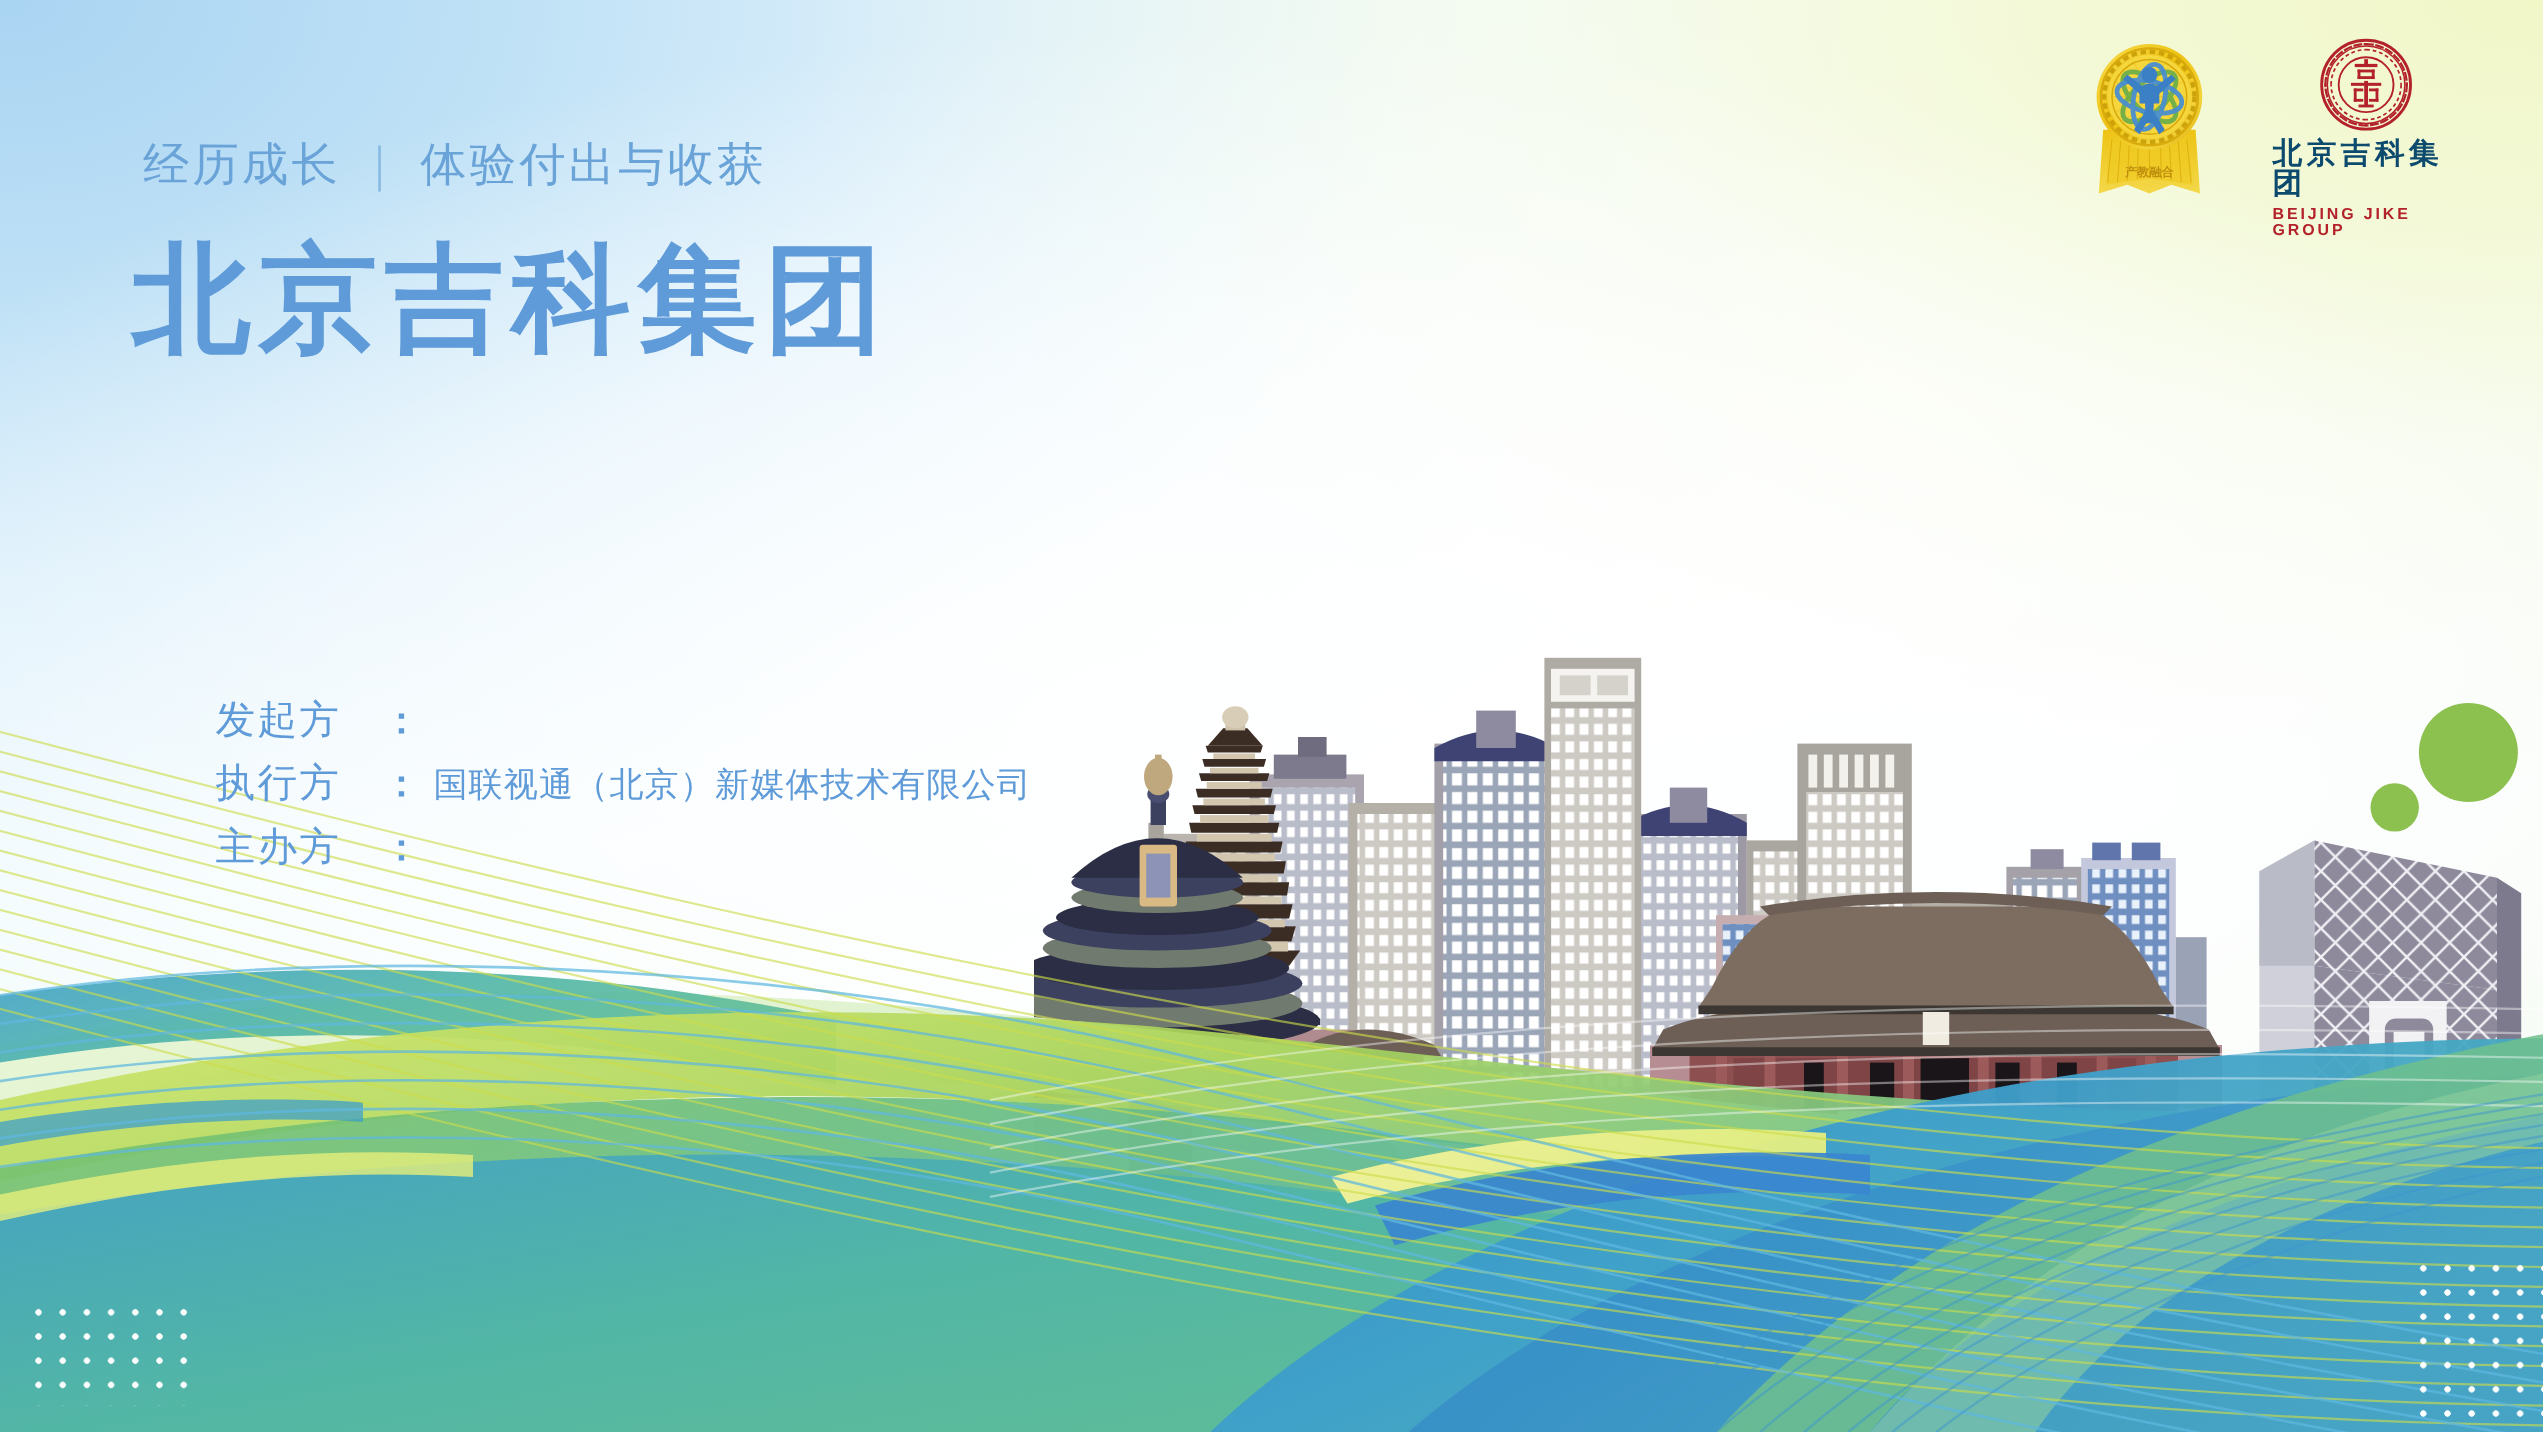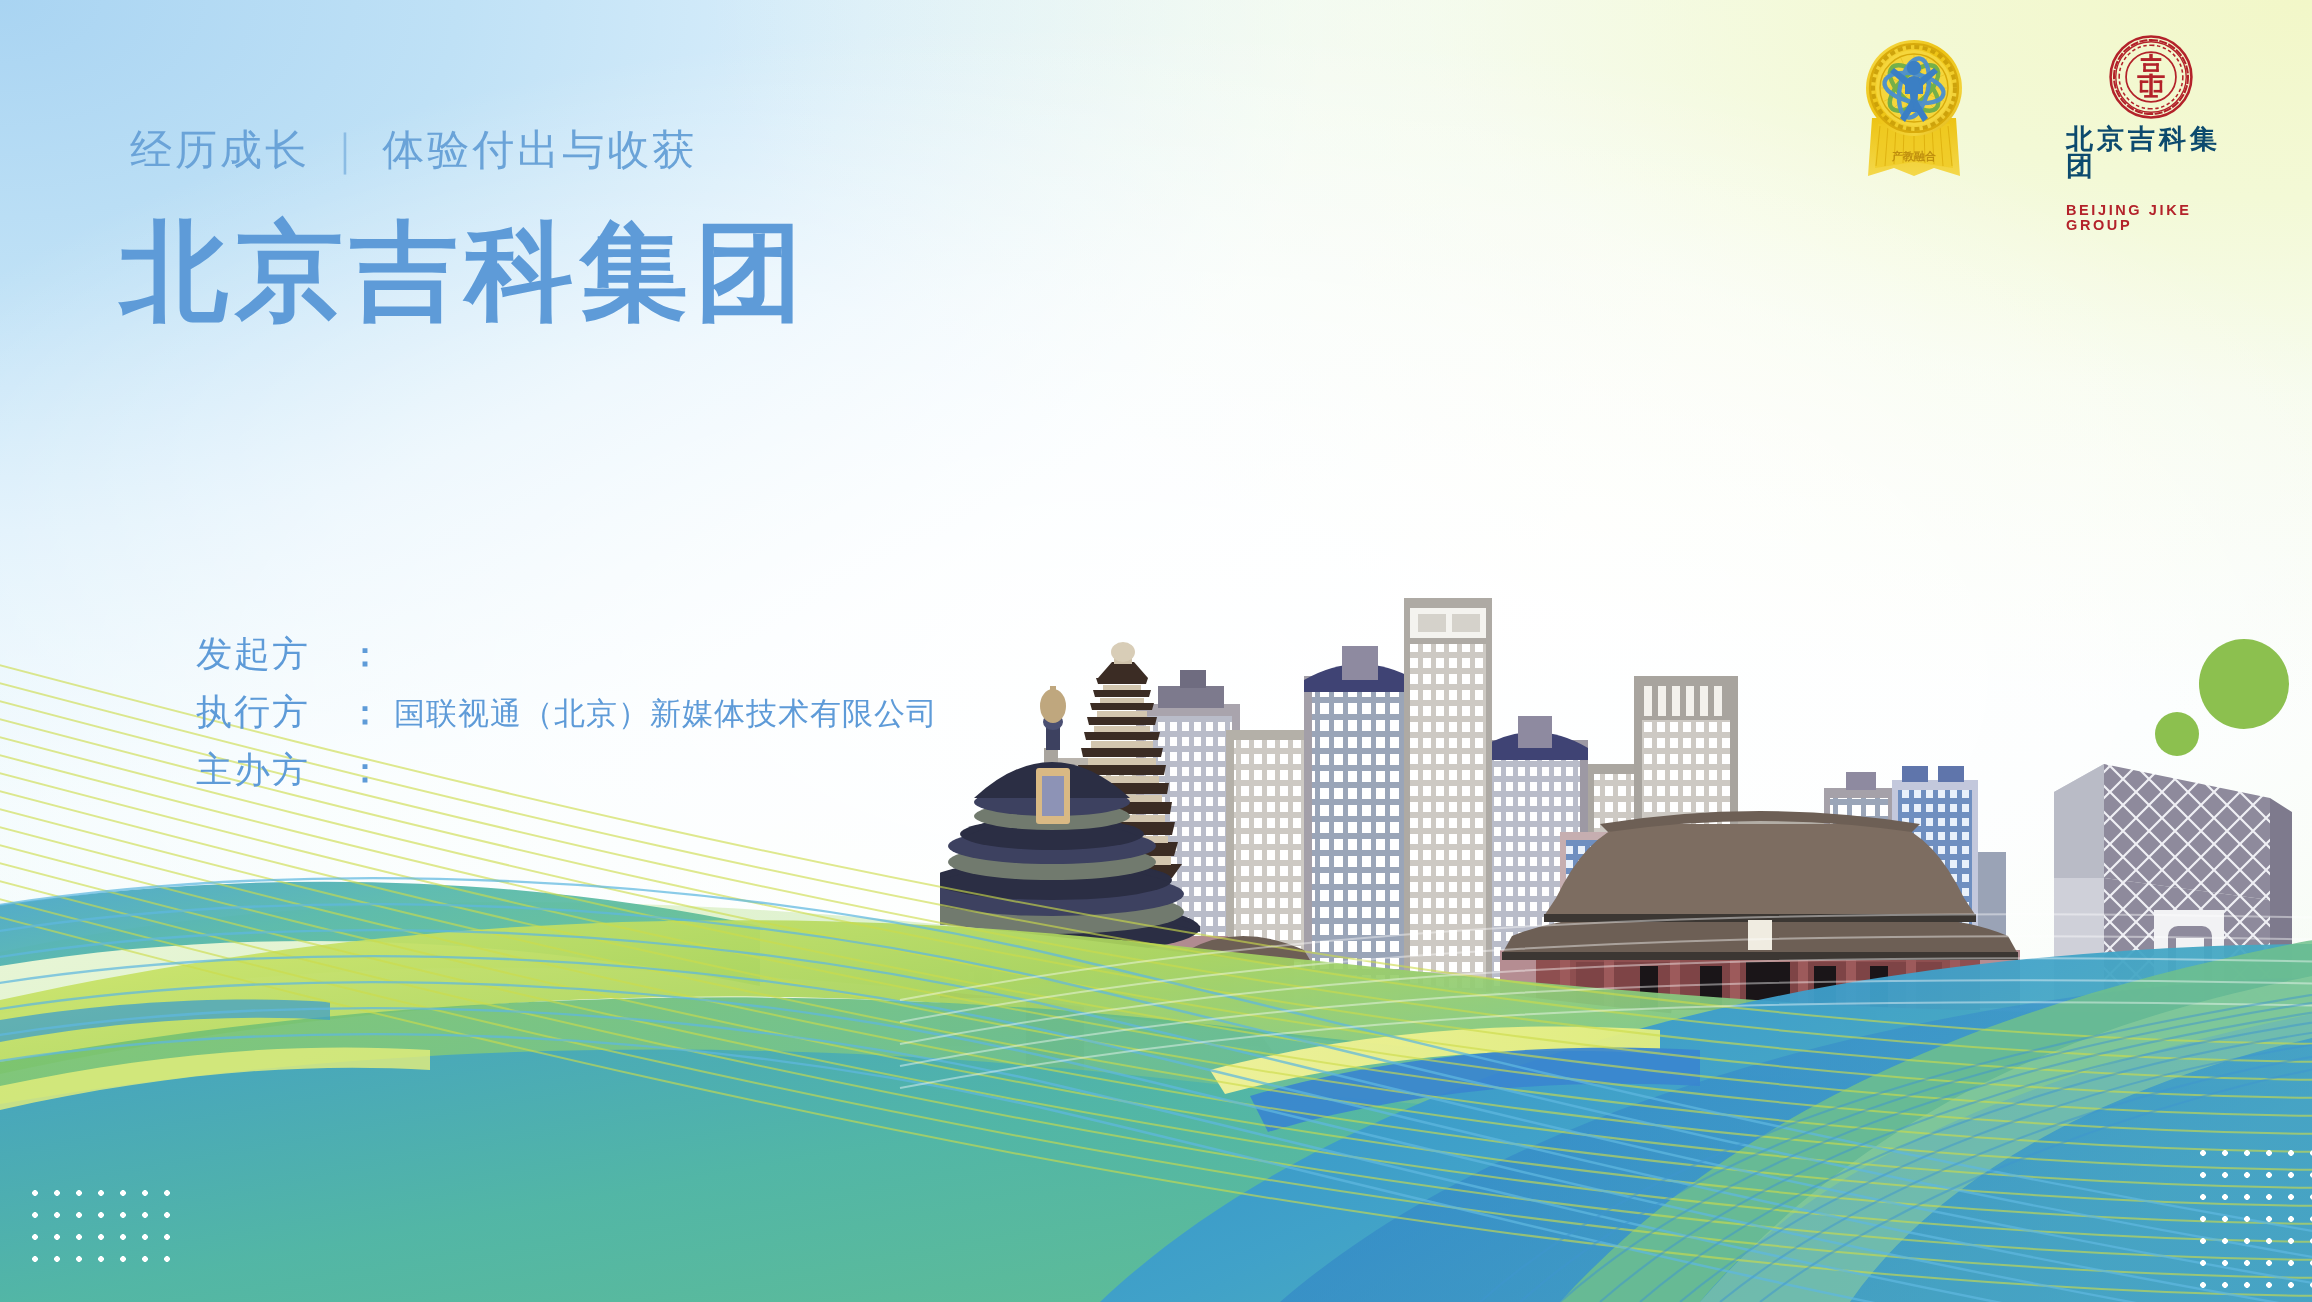--- a/index.html
+++ b/index.html
@@ -68,30 +68,30 @@
   .orgs{ position:absolute; left:196px; top:630px; }
   .org-row{ display:flex; align-items:baseline; height:58px; white-space:nowrap; }
   .org-label{
     font-size:36px; font-weight:400; color:#5e9bd8; letter-spacing:2px;
     width:152px; display:inline-block;
   }
   .org-colon{ font-size:34px; font-weight:700; color:#5e9bd8; margin-right:12px; }
   .org-value{ font-size:31px; font-weight:400; color:#5e9bd8; letter-spacing:1px; }
 
   
-  .logos{ position:absolute; right:76px; top:34px; display:flex; align-items:center; gap:92px; }
+  .logos{ position:absolute; right:76px; top:34px; display:flex; align-items:center; gap:52px; }
   .logo-medal{ width:120px; height:150px; }
   .logo-jike{ width:170px; height:150px; display:flex; flex-direction:column; align-items:center; }
   .jike-seal{ width:86px; height:86px; }
   .jike-cn{
     margin-top:6px; font-size:27px; font-weight:700; color:#0c4a6e;
     letter-spacing:4px; line-height:1;
   }
   .jike-en{
-    margin-top:23px; font-size:14.5px; font-weight:700; color:#b3222a;
+    margin-top:8px; font-size:14.5px; font-weight:700; color:#b3222a;
     letter-spacing:2.6px; line-height:1;
   }
 
   
   .layer{ position:absolute; inset:0; }
   .layer svg{ width:100%; height:100%; display:block; }
   .city{ position:absolute; left:940px; top:480px; width:1380px; height:600px; }
   .city svg{ width:100%; height:100%; display:block; }
 </style>
 </head>

